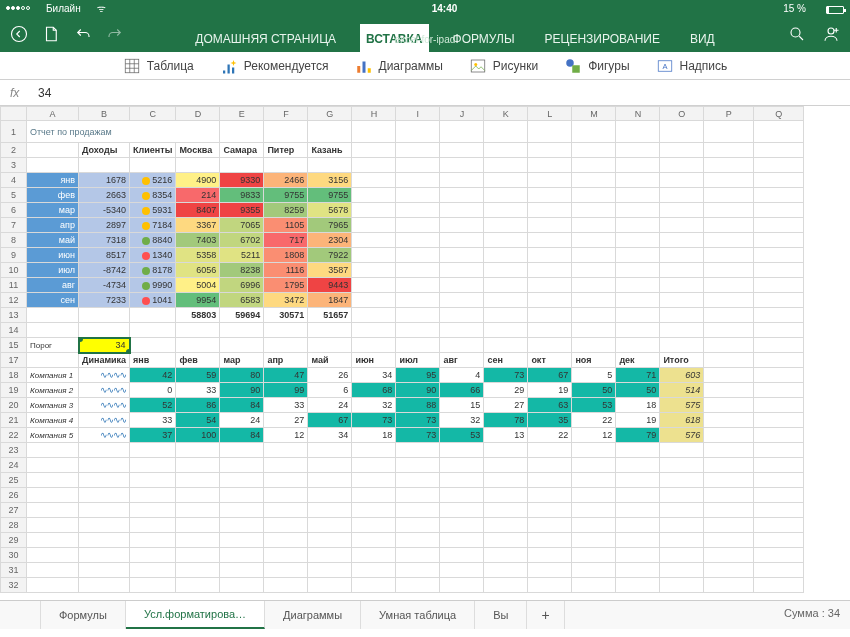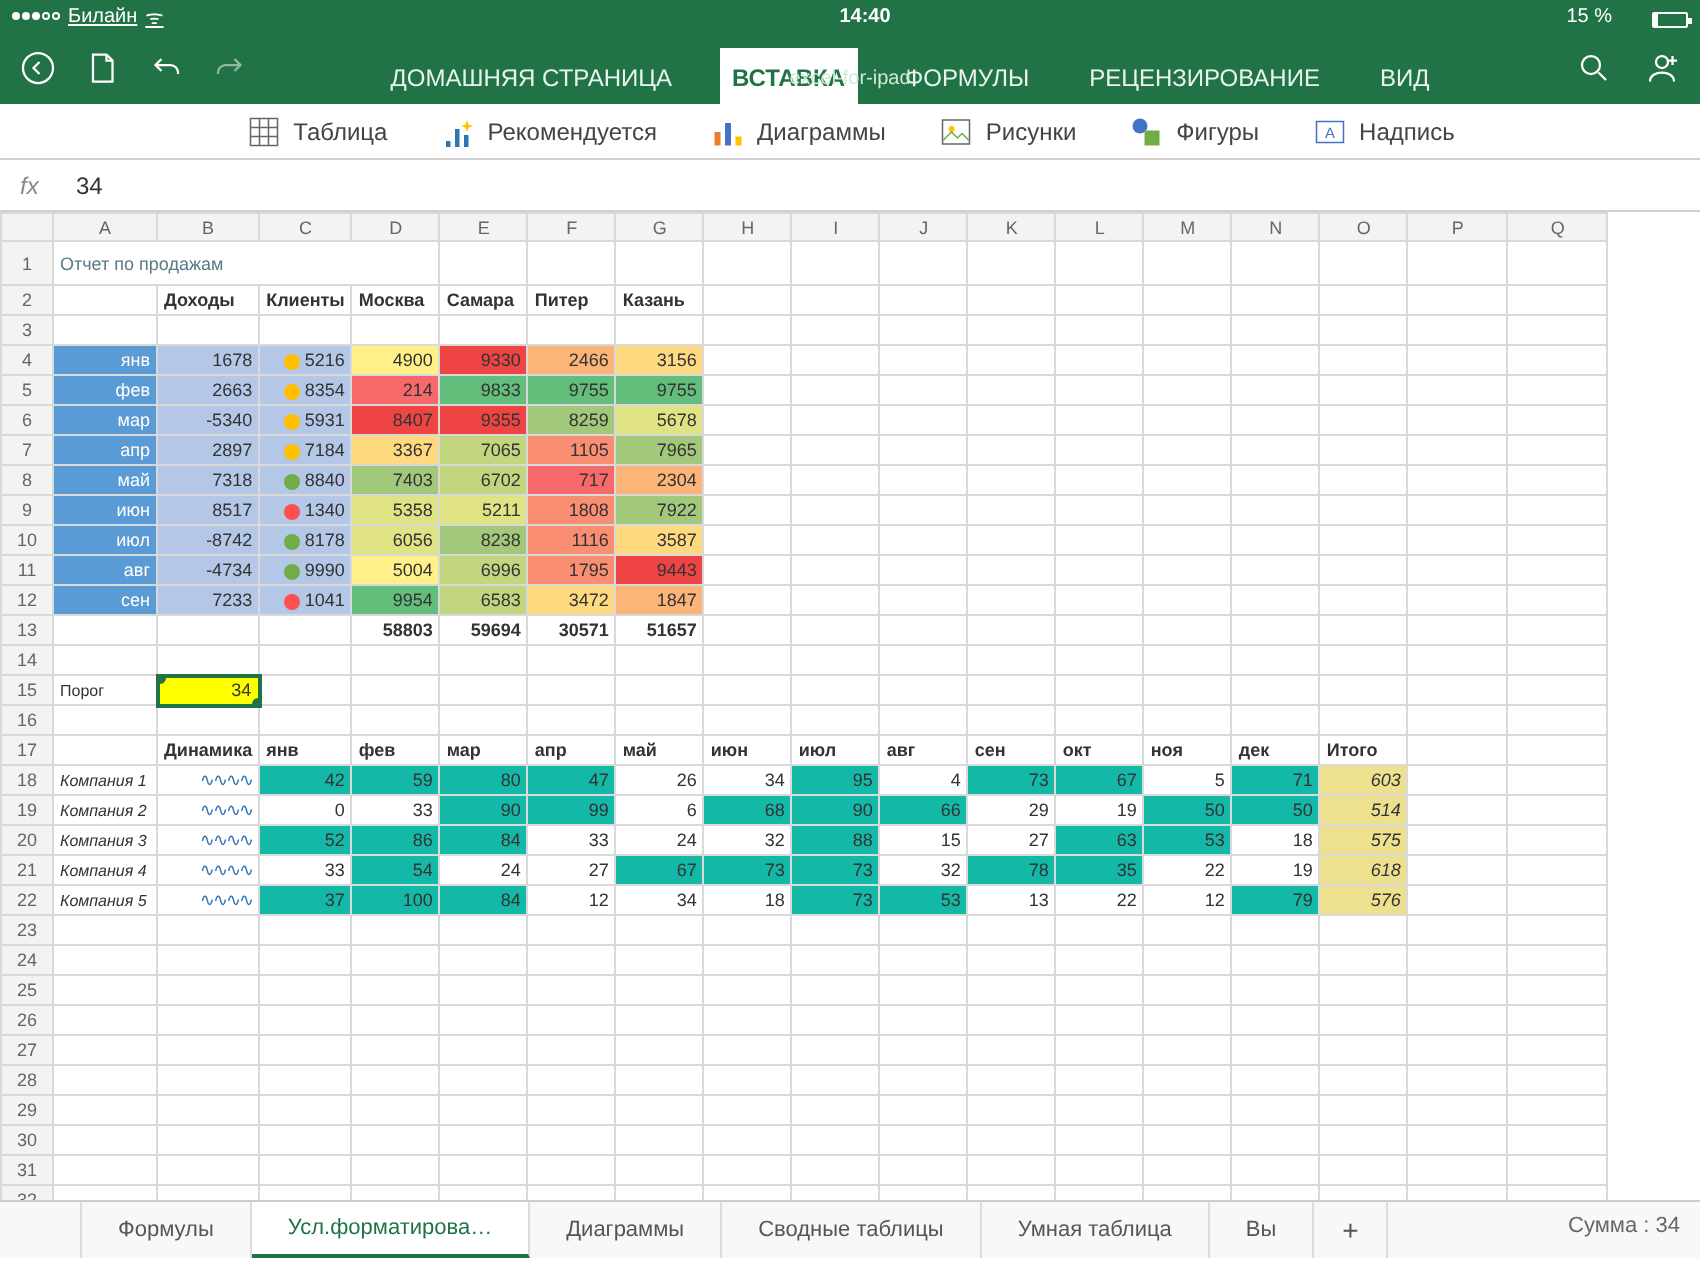--- a/index.html
+++ b/index.html
@@ -1,20 +1,20 @@
 <!DOCTYPE html>
 <html><head>
 <meta charset="utf-8">
 <style>
   * { box-sizing: border-box; margin: 0; padding: 0; font-family: -apple-system, "Helvetica Neue", Arial, sans-serif; }
   body { width: 850px; height: 637px; overflow: hidden; background: #fff; font-size: 11px; color: #333; }
 
   
   .statusbar { height: 16px; background: #217346; color: #fff; display: flex; align-items: center; padding: 0 6px; font-size: 10px; }
-  .statusbar .sb-left { flex: 0 0 auto; display: flex; gap: 4px; align-items: center; text-decoration: underline; }
+  .statusbar .sb-left { flex: 0 0 auto; display: flex; gap: 16px; align-items: center; }
   .statusbar .sb-center { flex: 1; text-align: center; font-weight: 600; }
   .statusbar .sb-right { flex: 0 0 auto; display: flex; gap: 20px; align-items: flex-end; }
   .sig-dots { display: inline-flex; gap: 1px; }
   .sig-dots span { width: 4px; height: 4px; border-radius: 50%; border: 0.5px solid #fff; }
   .sig-dots span.on { background: #fff; }
   .bat { display: inline-block; width: 18px; height: 8px; border: 1px solid #fff; border-radius: 1px; position: relative; }
   .bat::after { content: ""; position: absolute; right: -3px; top: 2px; width: 2px; height: 3px; background: #fff; }
   .bat .fill { position: absolute; left: 0; top: 0; height: 100%; width: 15%; background: #fff; }
 
   
@@ -528,40 +528,20 @@
           <td></td>
           <td></td>
           <td></td>
           <td></td>
           <td></td>
           <td></td>
           <td></td>
           <td></td>
         </tr>
         <tr>
-          <th class="rowh">16</th>
-          <td></td>
-          <td></td>
-          <td></td>
-          <td></td>
-          <td></td>
-          <td></td>
-          <td></td>
-          <td></td>
-          <td></td>
-          <td></td>
-          <td></td>
-          <td></td>
-          <td></td>
-          <td></td>
-          <td></td>
-          <td></td>
-          <td></td>
-        </tr>
-        <tr>
           <th class="rowh">17</th>
           <td></td>
           <td class="bold tl">Динамика</td>
           <td class="bold tl">янв</td>
           <td class="bold tl">фев</td>
           <td class="bold tl">мар</td>
           <td class="bold tl">апр</td>
           <td class="bold tl">май</td>
           <td class="bold tl">июн</td>
           <td class="bold tl">июл</td>
@@ -875,19 +855,18 @@
           <td></td>
         </tr>
       </tbody>
     </table>
 </div>
 
 <div class="sheettabs">
   <div class="stab first">Формулы</div>
   <div class="stab active">Усл.форматирова…</div>
   <div class="stab">Диаграммы</div>
-  <div class="stab">Сводные таблицы</div>
   <div class="stab">Умная таблица</div>
   <div class="stab">Вы</div>
   <div class="stab add">+</div>
   <div class="spacer"></div>
   <div class="sum">Сумма : 34</div>
 </div>
 
 </body></html>

